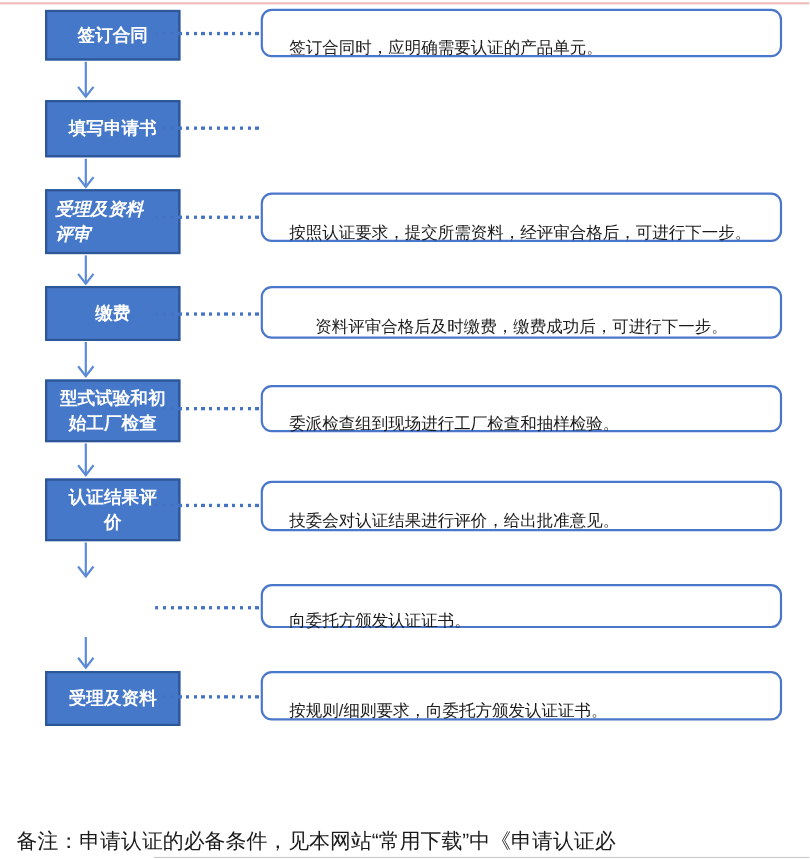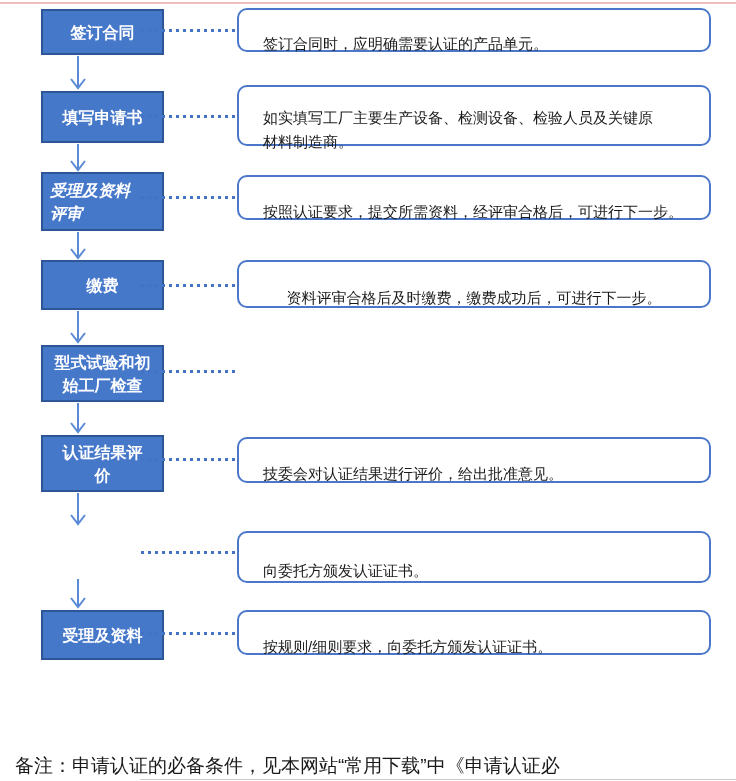--- a/index.html
+++ b/index.html
@@ -59,24 +59,20 @@
     <svg width="18" height="34">
         <line x1="9" y1="0" x2="9" y2="31"></line>
         <polyline points="2,23 9,32 16,23"></polyline>
       </svg>
   </div>
 
   <div class="flow-box" style="top:91px;height:52px">
     <span class="lbl">填写申请书</span>
   </div>
   <div class="connector" style="top:115px"></div>
-  <div class="desc-box" style="top:85px;height:61px">
-    <span class="desc">如实填写工厂主要生产设备、检测设备、检验人员及关键原
-材料制造商。</span>
-  </div>
   <div class="down-arrow" style="top:144px">
     <svg width="18" height="28">
         <line x1="9" y1="0" x2="9" y2="25"></line>
         <polyline points="2,17 9,26 16,17"></polyline>
       </svg>
   </div>
 
   <div class="flow-box align-left" style="top:172px;height:59px">
     <span class="lbl">受理及资料
 评审</span>
@@ -104,20 +100,23 @@
         <line x1="9" y1="0" x2="9" y2="30"></line>
         <polyline points="2,22 9,31 16,22"></polyline>
       </svg>
   </div>
 
   <div class="flow-box" style="top:345px;height:57px">
     <span class="lbl">型式试验和初
 始工厂检查</span>
   </div>
   <div class="connector" style="top:370px"></div>
+  <div class="desc-box" style="top:350px;height:43px">
+    <span class="desc">委派检查组到现场进行工厂检查和抽样检验。</span>
+  </div>
   <div class="down-arrow" style="top:403px">
     <svg width="18" height="31">
         <line x1="9" y1="0" x2="9" y2="28"></line>
         <polyline points="2,20 9,29 16,20"></polyline>
       </svg>
   </div>
 
   <div class="flow-box" style="top:435px;height:57px">
     <span class="lbl">认证结果评
 价</span>
@@ -127,21 +126,21 @@
     <span class="desc">技委会对认证结果进行评价，给出批准意见。</span>
   </div>
   <div class="down-arrow" style="top:493px">
     <svg width="18" height="33">
         <line x1="9" y1="0" x2="9" y2="30"></line>
         <polyline points="2,22 9,31 16,22"></polyline>
       </svg>
   </div>
 
   <div class="connector" style="top:551px"></div>
-  <div class="desc-box" style="top:531px;height:52px">
+  <div class="desc-box" style="top:531px;height:40px">
     <span class="desc">向委托方颁发认证证书。</span>
   </div>
   <div class="down-arrow" style="top:579px">
     <svg width="18" height="30">
         <line x1="9" y1="0" x2="9" y2="27"></line>
         <polyline points="2,19 9,28 16,19"></polyline>
       </svg>
   </div>
 
   <div class="flow-box" style="top:610px;height:50px">

